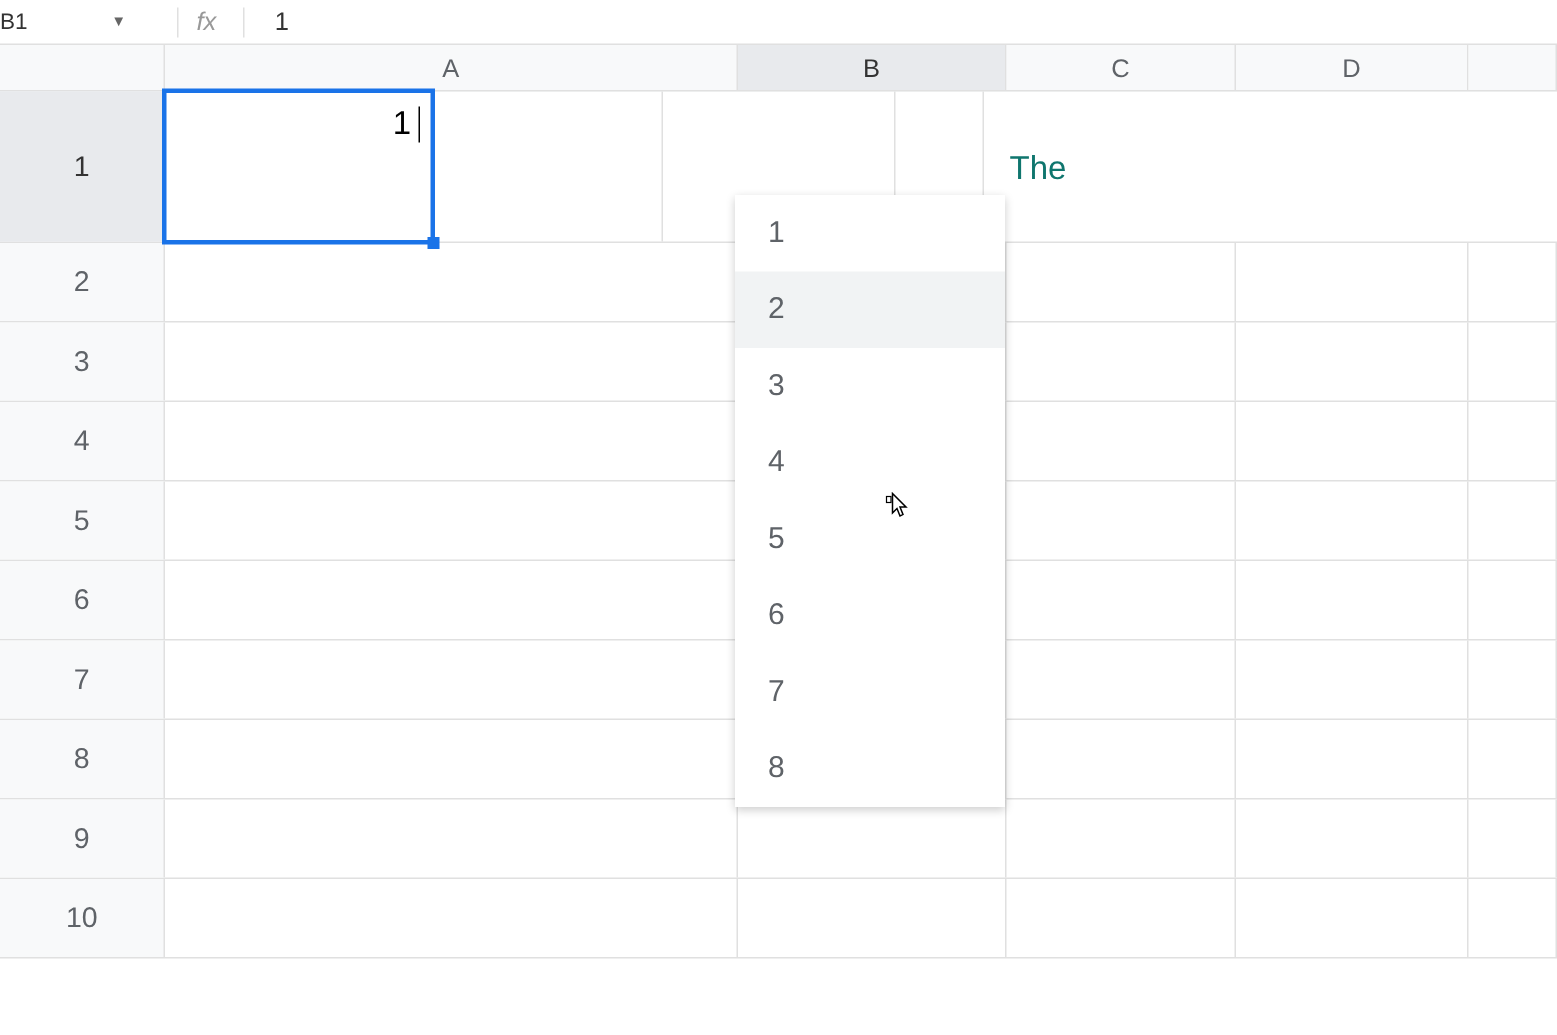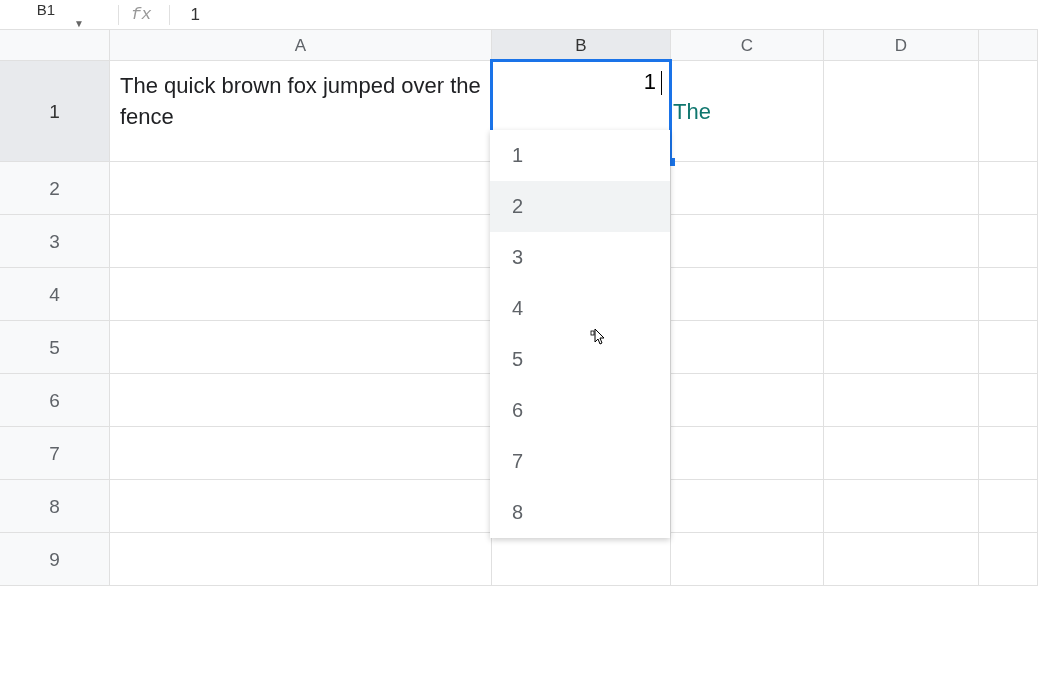--- a/index.html
+++ b/index.html
@@ -26,39 +26,38 @@
     }
     .name-box {
       width: 110px;
       padding-left: 0;
       font-size: 15px;
       color: #333;
       display: flex;
       align-items: center;
       justify-content: space-between;
       padding-right: 18px;
-      flex-direction: column;
     }
     .name-box-dropdown {
       color: #666;
       font-size: 10px;
       margin-left: auto;
       padding-right: 8px;
     }
     .fx-divider {
       width: 1px;
       height: 20px;
       background: #e0e0e0;
       margin: 0 12px 0 8px;
     }
     .fx-label {
       font-style: italic;
       color: #999;
       font-size: 17px;
-      font-family: Liberation Mono, monospace;
+      font-family: Liberation Sans, sans-serif;
       margin-right: 18px;
     }
     .fx-divider2 {
       width: 1px;
       height: 20px;
       background: #e0e0e0;
       margin-right: 20px;
     }
     .formula-input {
       font-size: 17px;
@@ -239,21 +238,20 @@
     <div class="corner-cell"></div>
     <div class="col-header col-a">A</div>
     <div class="col-header col-b selected">B</div>
     <div class="col-header col-c">C</div>
     <div class="col-header col-d">D</div>
     <div class="col-header col-e"></div>
   </div>
 
   <div class="row row-1">
     <div class="row-header selected">1</div>
-    <div class="cell col-a">The quick brown fox jumped over the fence</div>
     <div class="cell col-b cell-b1">
       <div class="cell-b1-border"></div>
       <span class="cell-b1-value">1</span>
       <span class="edit-cursor"></span>
       <div class="cell-b1-handle"></div>
     </div>
     <div class="cell col-c"></div>
     <div class="cell col-d"></div>
     <div class="cell col-e"></div>
   </div>
@@ -309,20 +307,28 @@
   <div class="row row-std">
     <div class="row-header">8</div>
     <div class="cell col-a"></div>
     <div class="cell col-b"></div>
     <div class="cell col-c"></div>
     <div class="cell col-d"></div>
     <div class="cell col-e"></div>
   </div>
   <div class="row row-std">
     <div class="row-header">9</div>
+    <div class="cell col-a"></div>
+    <div class="cell col-b"></div>
+    <div class="cell col-c"></div>
+    <div class="cell col-d"></div>
+    <div class="cell col-e"></div>
+  </div>
+  <div class="row row-std">
+    <div class="row-header">10</div>
     <div class="cell col-a"></div>
     <div class="cell col-b"></div>
     <div class="cell col-c"></div>
     <div class="cell col-d"></div>
     <div class="cell col-e"></div>
   </div>
 
   <div class="overflow-text">The</div>
 
   <div class="suggestions">

